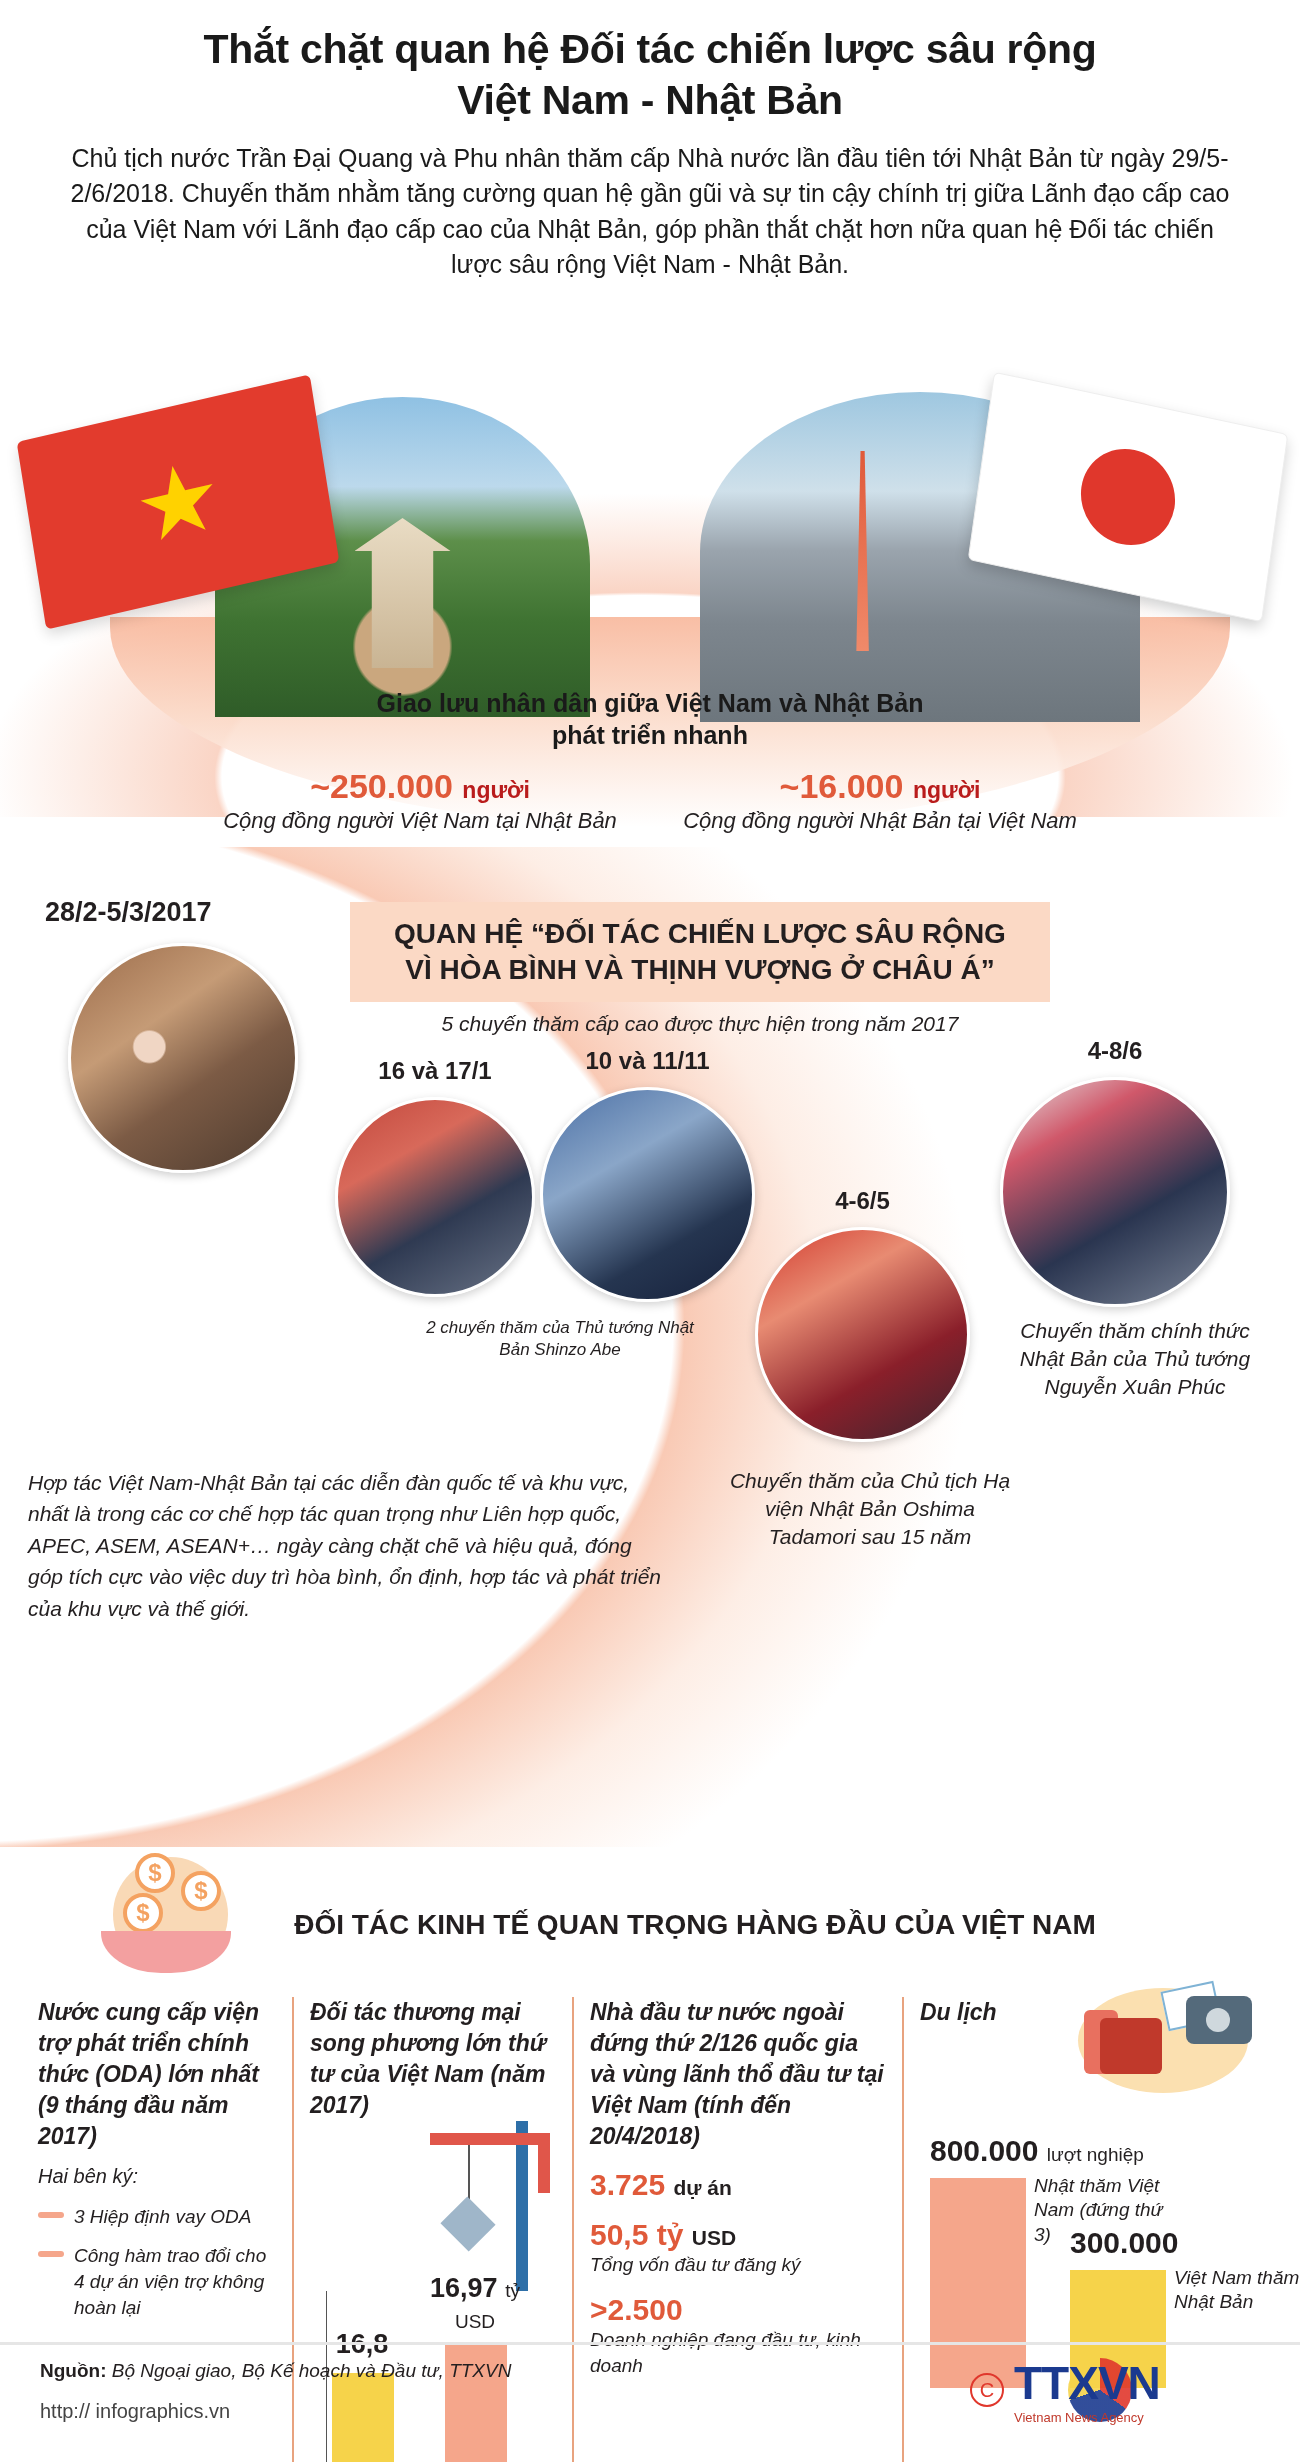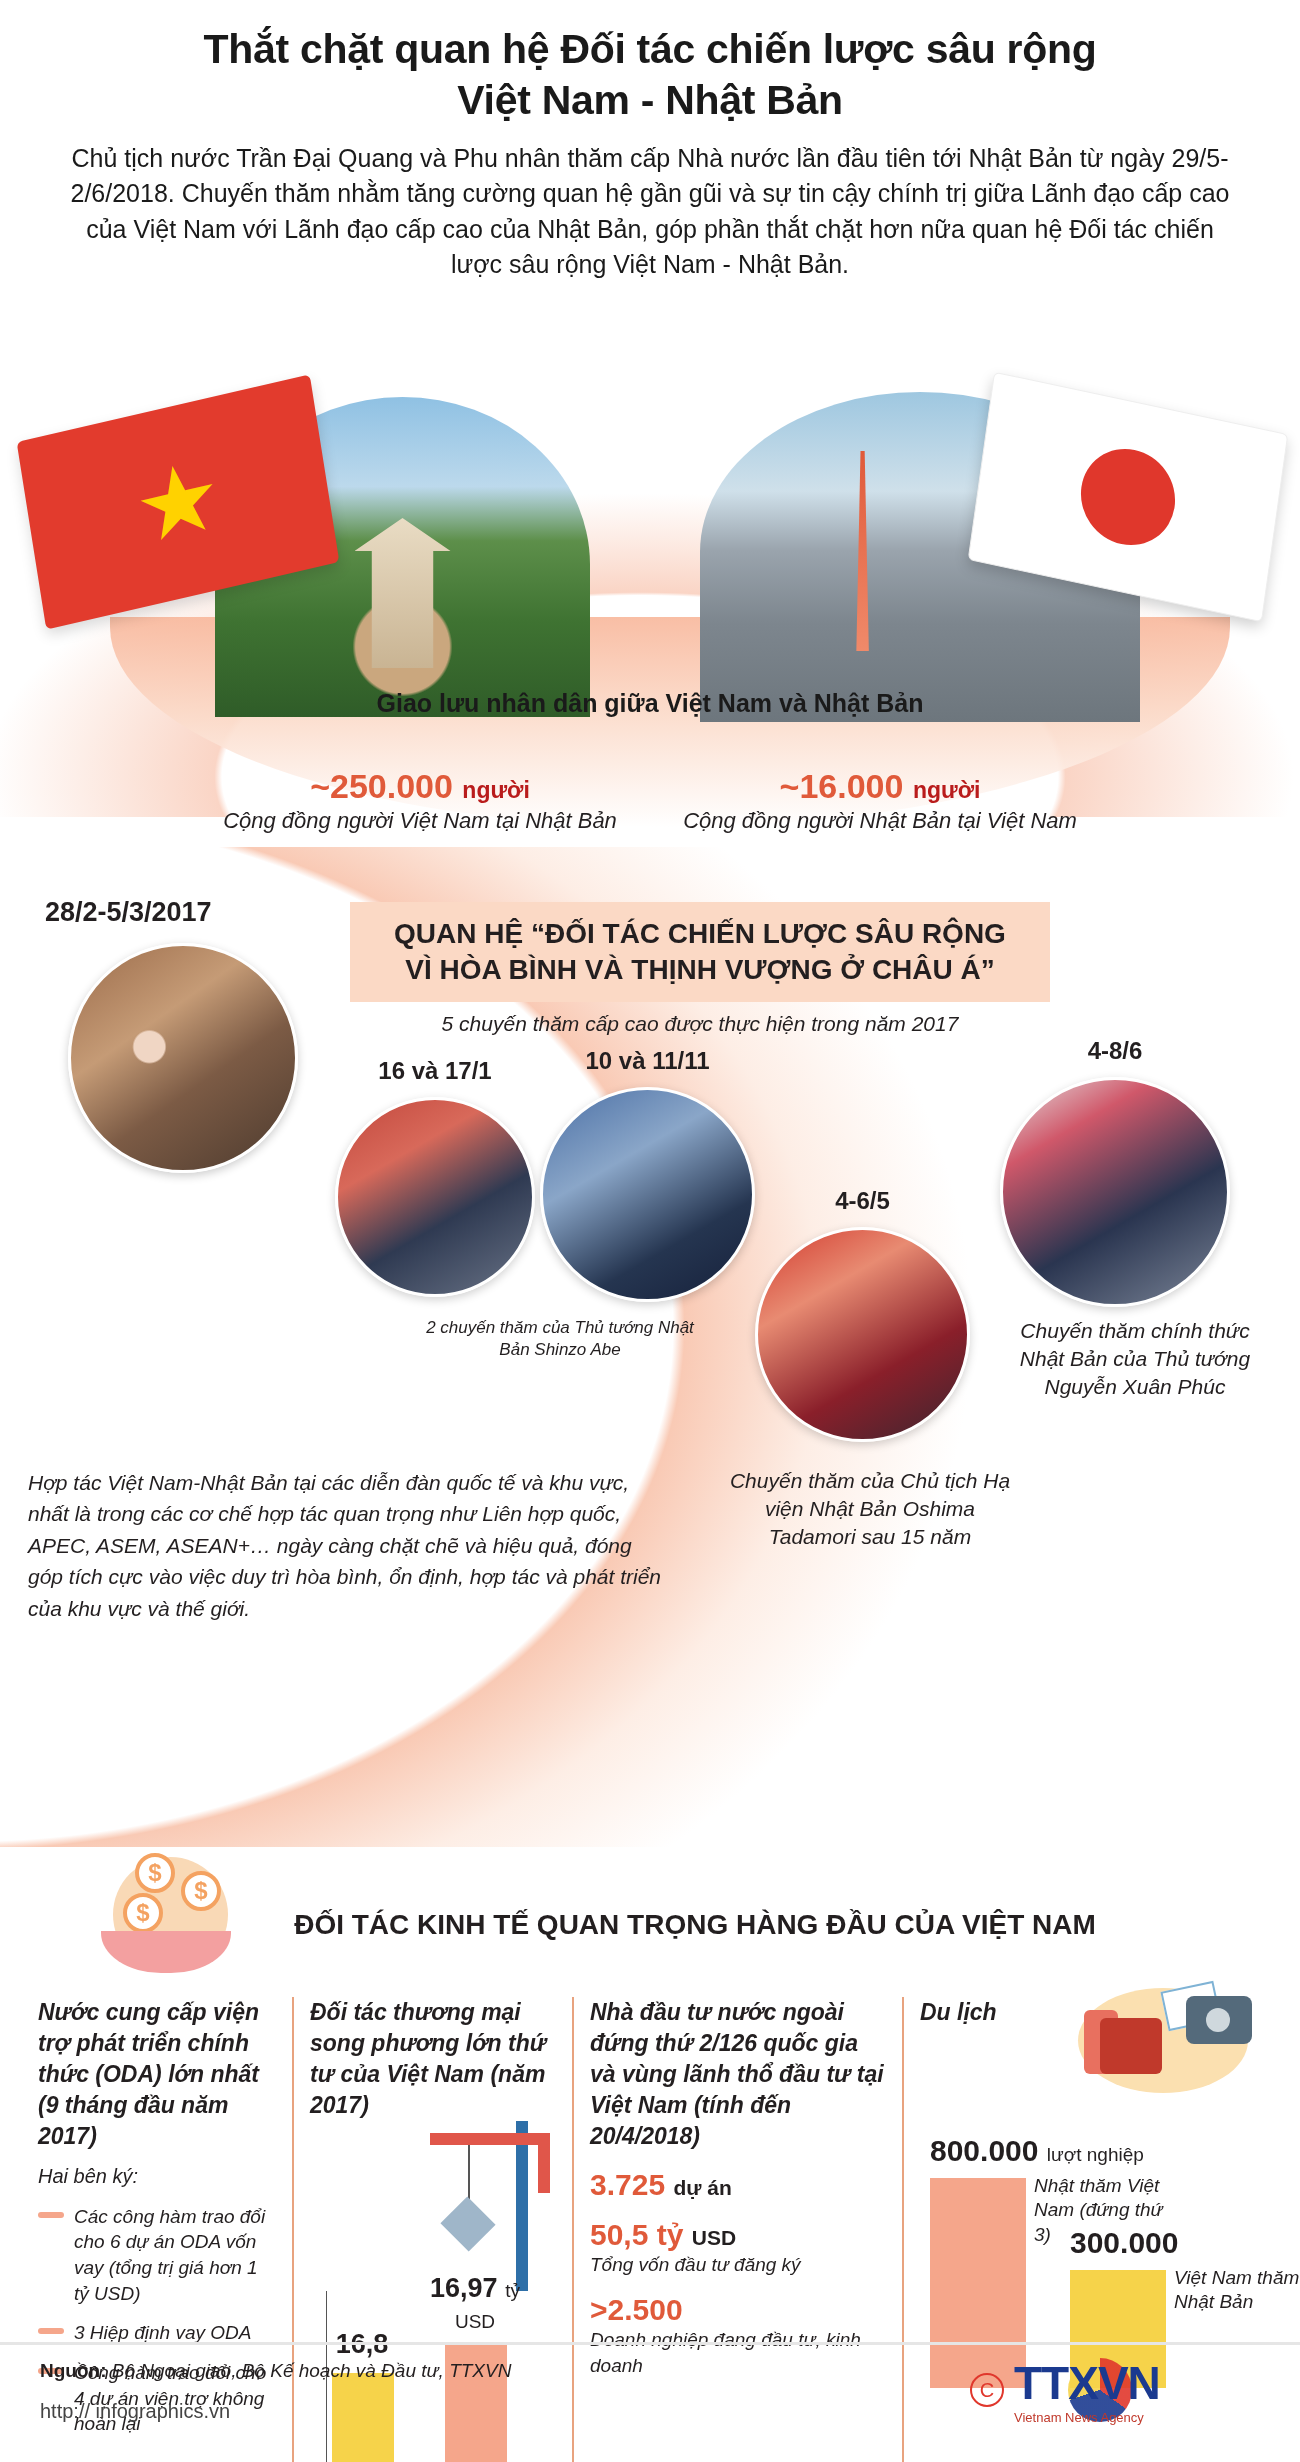--- a/index.html
+++ b/index.html
@@ -263,20 +263,21 @@
 
     <div class="flag-vn">
       <span class="star">★</span>
     </div>
     <div class="flag-jp">
       <span class="dot"></span>
     </div>
 
     <div class="sec1-caption">
       <div>Giao lưu nhân dân giữa Việt Nam và Nhật Bản</div>
+      <div>phát triển nhanh</div>
     </div>
 
     <div class="stats-row">
       <div class="stat">
         <div class="num">
           <span>~250.000</span>
           <small>người</small>
         </div>
         <div class="lbl">Cộng đồng người Việt Nam tại Nhật Bản</div>
       </div>
@@ -329,24 +330,20 @@
       <div class="hand"></div>
     </div>
     <div class="sec3-title">ĐỐI TÁC KINH TẾ QUAN TRỌNG HÀNG ĐẦU CỦA VIỆT NAM</div>
 
     <div class="cols">
 
       <div class="col colA">
         <h4>Nước cung cấp viện trợ phát triển chính thức (ODA) lớn nhất (9 tháng đầu năm 2017)</h4>
         <div class="sub">Hai bên ký:</div>
         <div class="bullet-list">
-          <div class="bullet-item">
-            <span class="bullet-dash"></span>
-            <span>Các công hàm trao đổi cho 6 dự án ODA vốn vay (tổng trị giá hơn 1 tỷ USD)</span>
-          </div>
           <div class="bullet-item">
             <span class="bullet-dash"></span>
             <span>3 Hiệp định vay ODA</span>
           </div>
           <div class="bullet-item">
             <span class="bullet-dash"></span>
             <span>Công hàm trao đổi cho 4 dự án viện trợ không hoàn lại</span>
           </div>
         </div>
 

